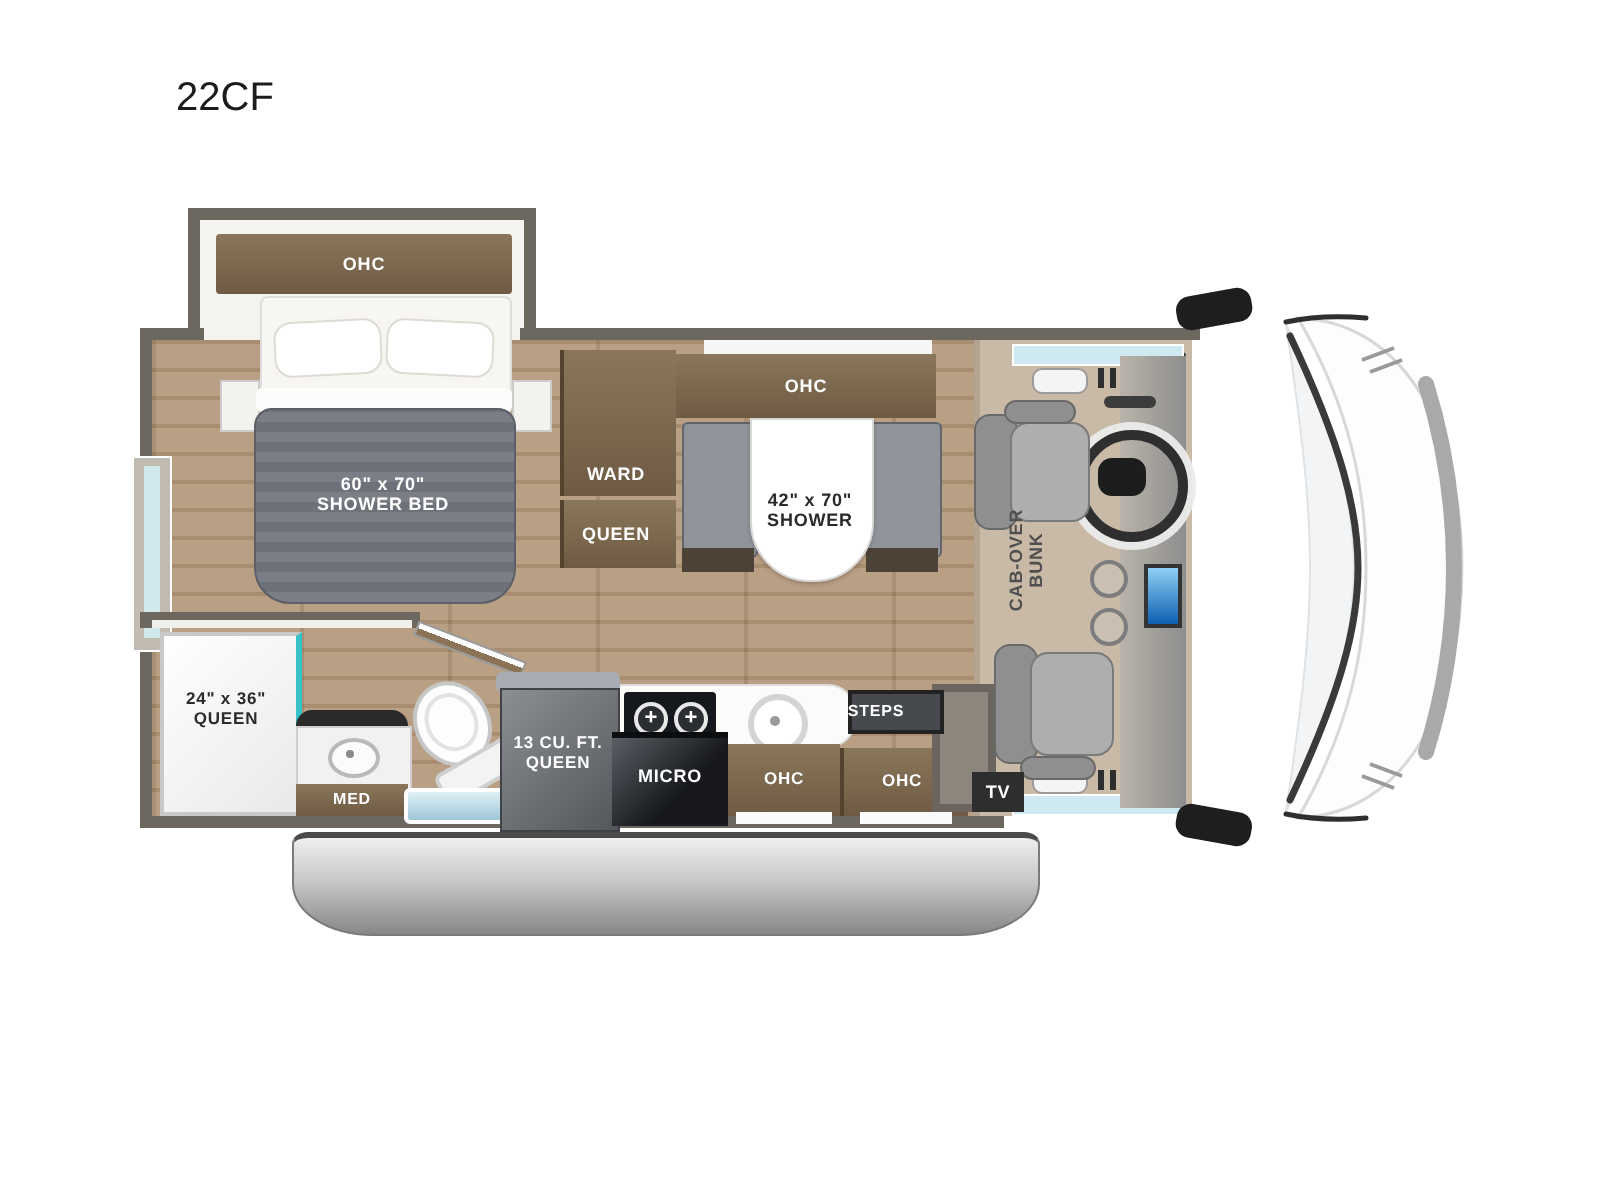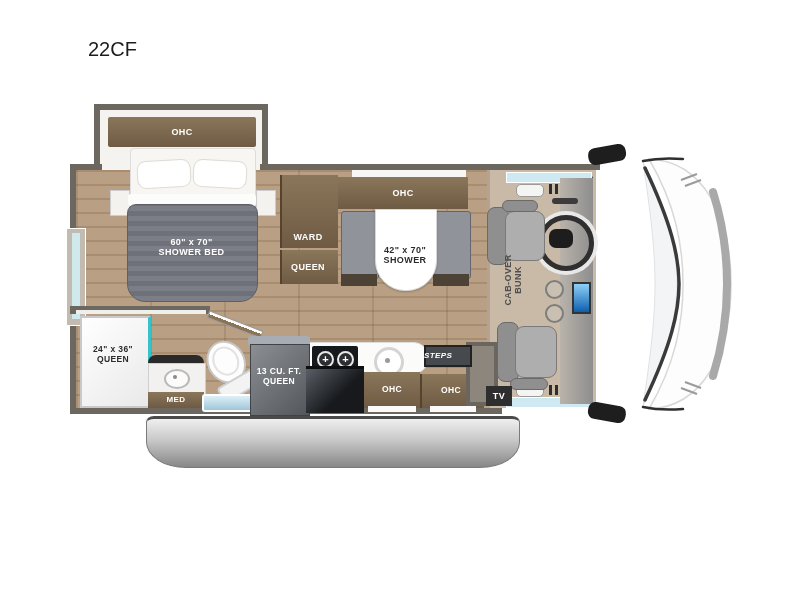--- a/index.html
+++ b/index.html
@@ -114,30 +114,31 @@
   <div class="abs" style="left:312px;top:346px;width:46px;height:24px;background:#15181c;border-radius:2px;"></div>
   <div class="burner" style="left:317px;top:351px;">+</div>
   <div class="burner" style="left:337px;top:351px;">+</div>
   <div class="abs" style="left:248px;top:336px;width:62px;height:10px;background:#a7adb2;border-radius:3px;"></div>
   <div class="abs" style="left:250px;top:344px;width:58px;height:70px;background:linear-gradient(135deg,#8b8f93,#53565a);border:1px solid #3f4246;"></div>
   <div class="lbl" style="left:250px;top:362px;width:58px;height:30px;font-size:8.5px;flex-direction:column;">
     <span>13 CU. FT.</span>
     <span>QUEEN</span>
   </div>
   <div class="abs" style="left:306px;top:366px;width:58px;height:44px;background:linear-gradient(135deg,#5a5f66 0%,#17191c 60%);border-top:3px solid #0d0e10;"></div>
+  <div class="lbl" style="left:306px;top:366px;width:58px;height:44px;font-size:9px;">MICRO</div>
   <div class="abs brown" style="left:364px;top:372px;width:56px;height:36px;"></div>
   <div class="lbl" style="left:364px;top:372px;width:56px;height:36px;font-size:8.5px;">OHC</div>
   <div class="abs brown" style="left:420px;top:374px;width:62px;height:34px;border-left:2px solid #55432f;"></div>
   <div class="lbl" style="left:420px;top:374px;width:62px;height:34px;font-size:8.5px;">OHC</div>
   <div class="abs" style="left:368px;top:406px;width:48px;height:6px;background:#fafafa;"></div>
   <div class="abs" style="left:430px;top:406px;width:46px;height:6px;background:#fafafa;"></div>
   <div class="abs" style="left:466px;top:342px;width:32px;height:64px;background:#6a655e;"></div>
   <div class="abs" style="left:470px;top:346px;width:24px;height:56px;background:#8d867c;"></div>
   <div class="abs" style="left:424px;top:345px;width:44px;height:18px;background:#46494d;border:2px solid #222;"></div>
-  <div class="lbl" style="left:424px;top:345px;width:28px;height:22px;font-size:8px;font-style:italic;">STEPS</div>
+  <div class="lbl" style="left:424px;top:345px;width:28px;height:22px;font-size:8px;">STEPS</div>
 
   <div class="abs winblue" style="left:506px;top:172px;width:84px;height:9px;"></div>
   <div class="abs winblue" style="left:506px;top:397px;width:84px;height:9px;"></div>
   <div class="abs handle" style="left:516px;top:184px;width:26px;height:11px;"></div>
   <div class="abs handle" style="left:516px;top:384px;width:26px;height:11px;"></div>
   <div class="abs slit" style="left:549px;top:184px;width:3px;height:10px;"></div>
   <div class="abs slit" style="left:555px;top:184px;width:3px;height:10px;"></div>
   <div class="abs slit" style="left:549px;top:385px;width:3px;height:10px;"></div>
   <div class="abs slit" style="left:555px;top:385px;width:3px;height:10px;"></div>
   <div class="abs" style="left:560px;top:178px;width:33px;height:226px;background:linear-gradient(90deg,#b9b3aa,#8e8e8e);"></div>

